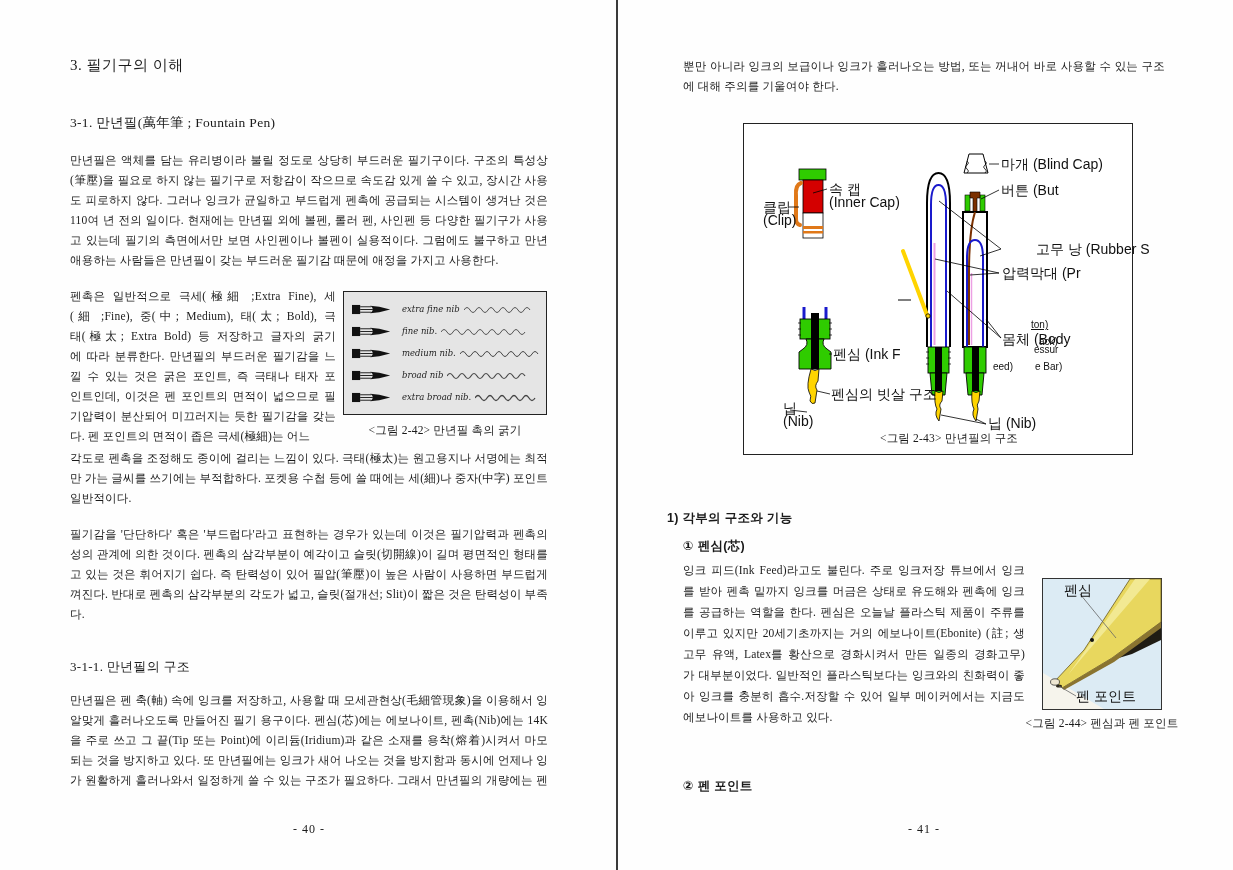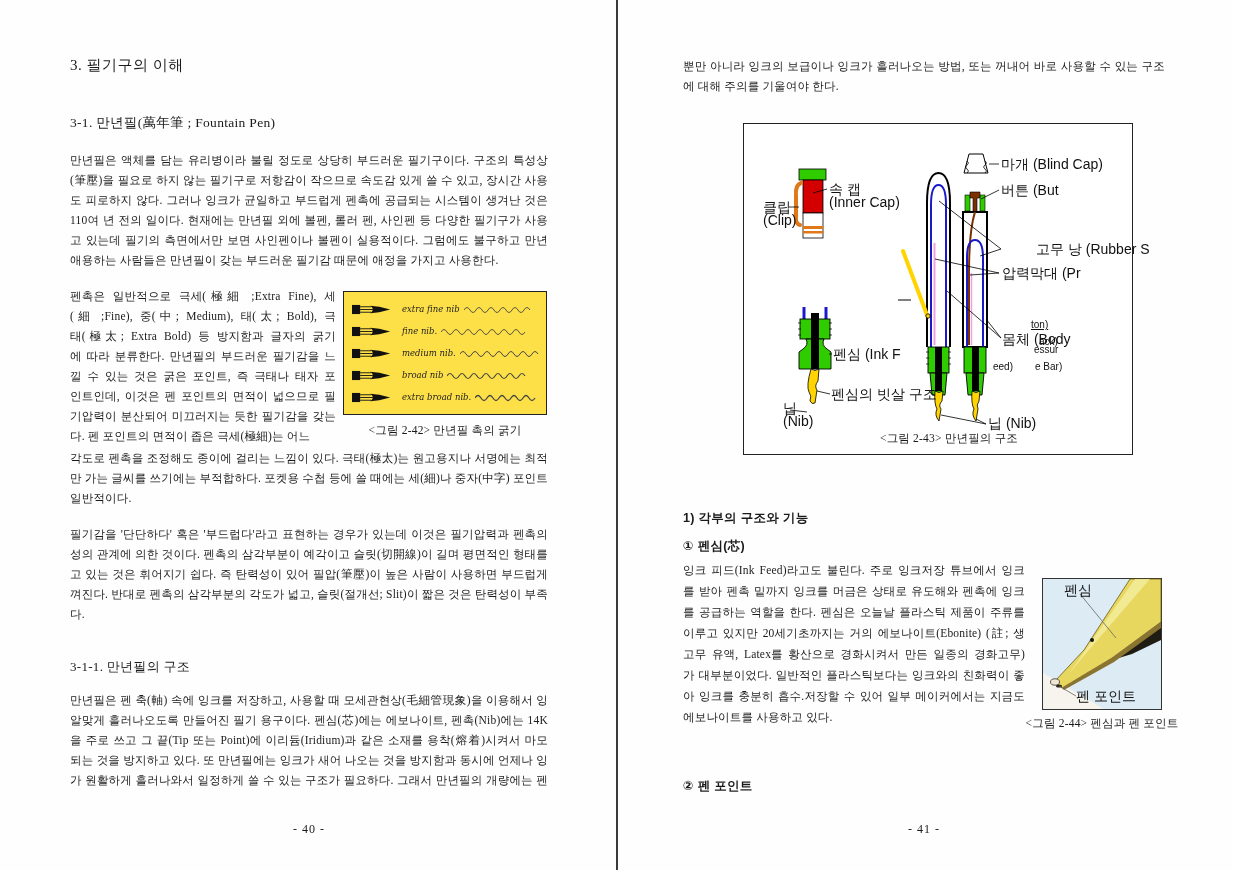--- a/index.html
+++ b/index.html
@@ -19,21 +19,21 @@
   .body-lines{font-size:11.5px;letter-spacing:0.2px;}
   .tline{height:20px;line-height:20px;text-align:justify;text-align-last:justify;overflow:hidden;white-space:normal;}
   .tline.last{text-align-last:left;}
   .lh21 .tline{height:21px;line-height:21px;}
 
   .pagenum{font-size:12px;text-align:center;letter-spacing:1px;}
 
   .figcap{font-size:11.5px;text-align:center;letter-spacing:0.2px;}
 
   
-  .fig242-box{width:204px;height:124px;border:1px solid #222;background:#fde047;box-sizing:border-box;padding:6px 6px 2px 8px;}
+  .fig242-box{width:204px;height:124px;border:1px solid #222;background:#e5e5e5;box-sizing:border-box;padding:6px 6px 2px 8px;}
   .nibrow{display:flex;align-items:center;height:22px;}
   .nibrow .nibtext{font-style:italic;font-size:8.5px;color:#222;margin:0 4px 0 10px;white-space:nowrap;font-family:"DejaVu Serif","Liberation Serif",serif;}
   .nibrow svg{flex:none;}
 
   
   .figframe{position:absolute;}
   .dlabel{position:absolute;font-family:"Liberation Sans","DejaVu Sans",sans-serif;font-size:14px;line-height:12.5px;color:#111;white-space:nowrap;}
   .dlabel.frag{font-size:10px;color:#111;}
   .cap43{position:absolute;left:11px;width:390px;text-align:center;}
   .cap44{position:absolute;}
@@ -54,21 +54,21 @@
         <div class="tline">(筆壓)을 필요로 하지 않는 필기구로 저항감이 작으므로 속도감 있게 쓸 수 있고, 장시간 사용해</div>
         <div class="tline">도 피로하지 않다. 그러나 잉크가 균일하고 부드럽게 펜촉에 공급되는 시스템이 생겨난 것은 겨우</div>
         <div class="tline">110여 년 전의 일이다. 현재에는 만년필 외에 볼펜, 롤러 펜, 사인펜 등 다양한 필기구가 사용되</div>
         <div class="tline">고 있는데 필기의 측면에서만 보면 사인펜이나 볼펜이 실용적이다. 그럼에도 불구하고 만년필을</div>
         <div class="tline last">애용하는 사람들은 만년필이 갖는 부드러운 필기감 때문에 애정을 가지고 사용한다.</div>
       </div>
 
     <div class="abs body-lines" style="left:70px;top:286px;width:266px;">
         <div class="tline">펜촉은 일반적으로 극세(極細 ;Extra Fine), 세</div>
         <div class="tline">(細 ;Fine), 중(中; Medium), 태(太; Bold), 극</div>
-        <div class="tline">태(極太; Extra Bold) 등 방지함과 글자의 굵기</div>
+        <div class="tline">태(極太; Extra Bold) 등 저장하고 글자의 굵기</div>
         <div class="tline">에 따라 분류한다. 만년필의 부드러운 필기감을 느</div>
         <div class="tline">낄 수 있는 것은 굵은 포인트, 즉 극태나 태자 포</div>
         <div class="tline">인트인데, 이것은 펜 포인트의 면적이 넓으므로 필</div>
         <div class="tline">기압력이 분산되어 미끄러지는 듯한 필기감을 갖는</div>
         <div class="tline last">다. 펜 포인트의 면적이 좁은 극세(極細)는 어느</div>
       </div>
 
     <div class="abs" style="left:343px;top:291px;width:204px;">
       <div class="fig242-box">
         <div class="nibrow">
@@ -265,21 +265,21 @@
       <div class="dlabel frag" style="left:250px;top:238px;">eed)</div>
       <div class="dlabel frag" style="left:292px;top:238px;">e Bar)</div>
       <div class="dlabel" style="left:90px;top:225px;">펜심 (Ink F</div>
       <div class="dlabel" style="left:88px;top:265px;">펜심의 빗살 구조</div>
       <div class="dlabel" style="left:40px;top:279px;"><span>닙</span><br><span>(Nib)</span></div>
       <div class="dlabel" style="left:245px;top:294px;">닙 (Nib)</div>
 
       <div class="cap43 figcap" style="top:308px;">&lt;그림 2-43&gt; 만년필의 구조</div>
     </div>
 
-    <div class="abs bold-head" style="left:66px;top:510px;text-align:center;">1) 각부의 구조와 기능</div>
+    <div class="abs bold-head" style="left:50px;top:510px;text-align:center;">1) 각부의 구조와 기능</div>
     <div class="abs bold-head" style="left:66px;top:538px;">① 펜심(芯)</div>
 
     <div class="abs body-lines lh21" style="left:66px;top:560px;width:342px;">
         <div class="tline">잉크 피드(Ink Feed)라고도 불린다. 주로 잉크저장 튜브에서 잉크</div>
         <div class="tline">를 받아 펜촉 밑까지 잉크를 머금은 상태로 유도해와 펜촉에 잉크</div>
         <div class="tline">를 공급하는 역할을 한다. 펜심은 오늘날 플라스틱 제품이 주류를</div>
         <div class="tline">이루고 있지만 20세기초까지는 거의 에보나이트(Ebonite) (註; 생</div>
         <div class="tline">고무 유액, Latex를 황산으로 경화시켜서 만든 일종의 경화고무)</div>
         <div class="tline">가 대부분이었다. 일반적인 플라스틱보다는 잉크와의 친화력이 좋</div>
         <div class="tline">아 잉크를 충분히 흡수.저장할 수 있어 일부 메이커에서는 지금도</div>

